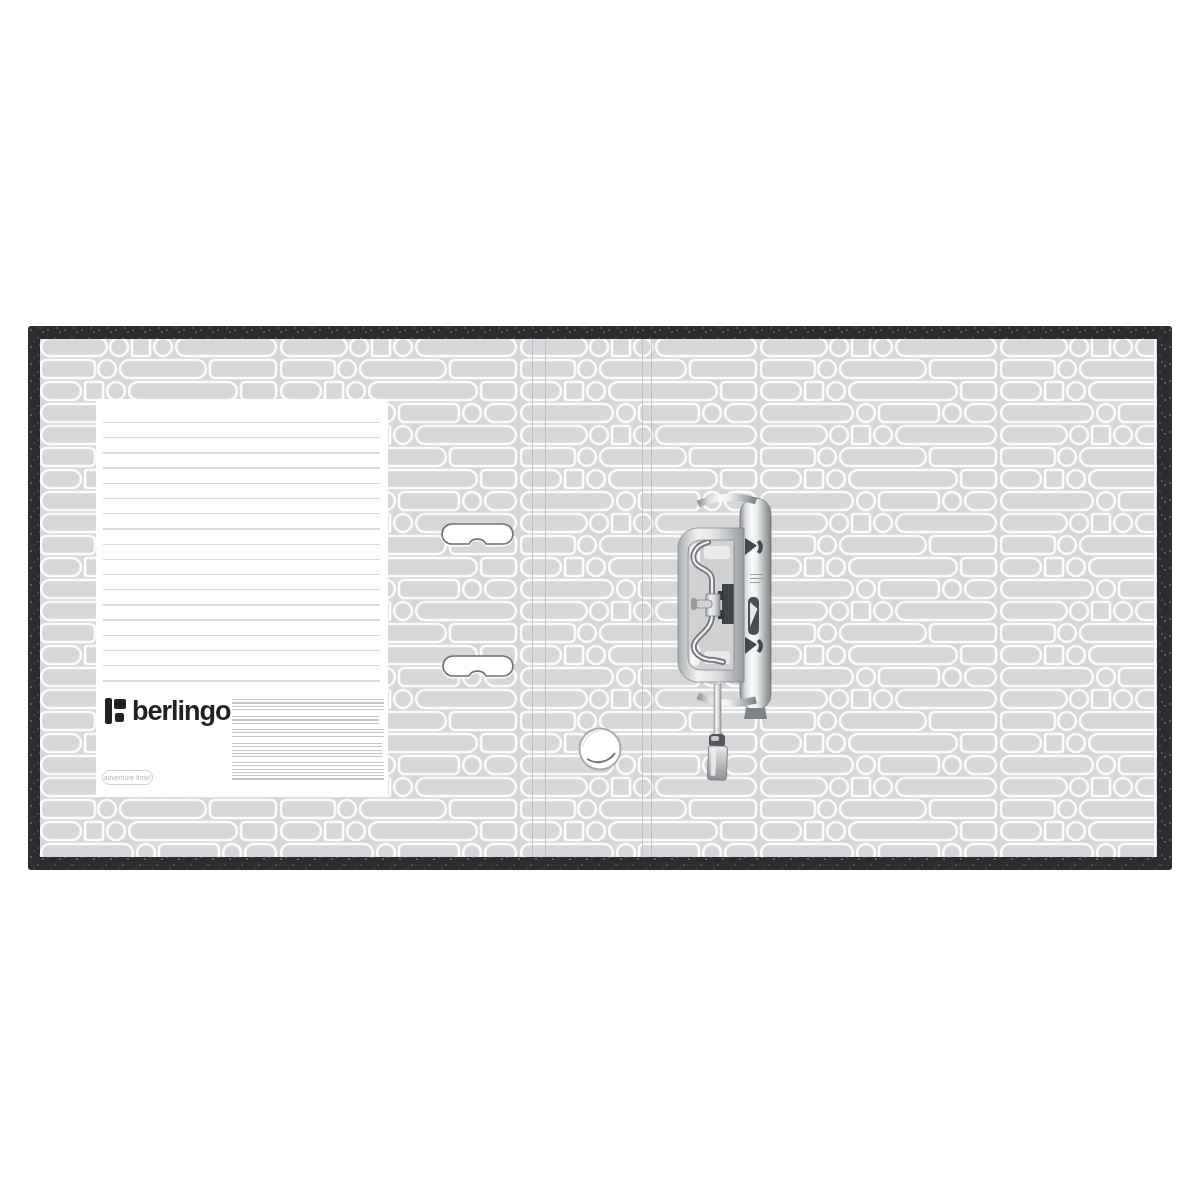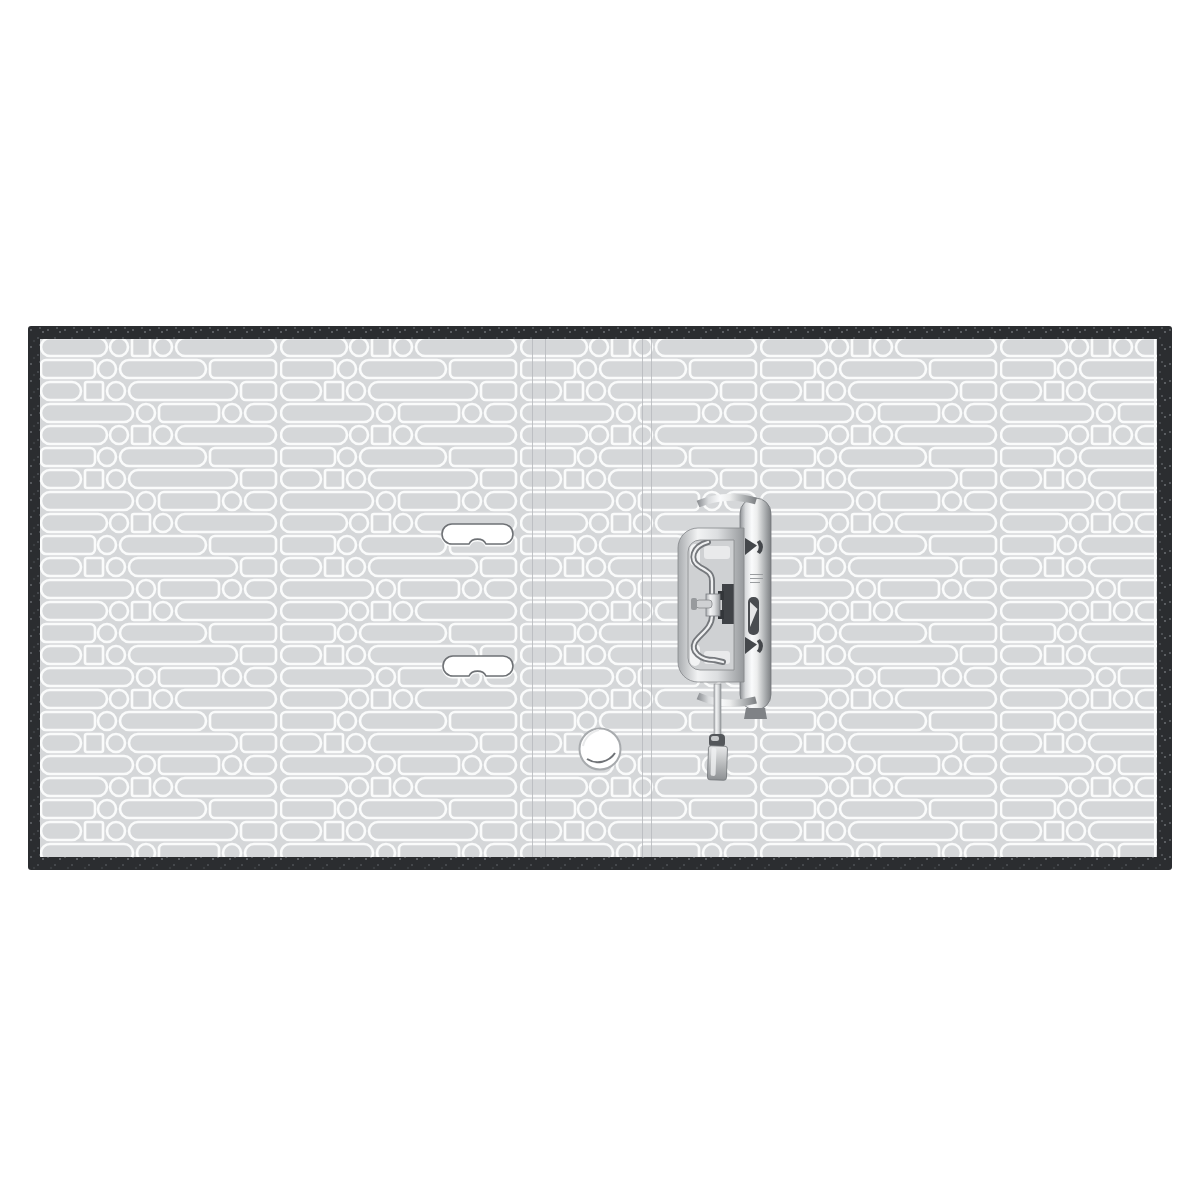--- a/index.html
+++ b/index.html
@@ -95,20 +95,42 @@
         </defs>
         <rect x="0" y="0" width="1117" height="518" fill="url(#shapes)"></rect>
       </svg>
 
       <div class="fold" style="left:492px"></div>
       <div class="fold" style="left:505px"></div>
       <div class="fold" style="left:602px"></div>
       <div class="fold" style="left:611px"></div>
       <div class="edge-sliver" style="left:1114px"></div>
 
+      <div class="panel">
+        <div class="rules"></div>
+
+        <div class="logo-row">
+          <span class="logo-icon">
+            <span class="bar"></span>
+              <span class="flag"></span>
+              <span class="dot"></span>
+          </span>
+          <span class="wordmark">berlingo</span>
+        </div>
+
+        <div class="fineprint">
+          <div class="fp fp1"></div>
+          <div class="fp fp2"></div>
+          <div class="fp fp3"></div>
+          <div class="fp fp4"></div>
+          <div class="fp fp5"></div>
+        </div>
+
+        <div class="badge">adventure time!</div>
+      </div>
 
       <svg class="slot1" width="75" height="25" viewBox="0 0 75 25">
         <path d="M12 2 H63 A10 10 0 0 1 63 22 H46 C43 15.5 32 15.5 29 22 H12 A10 10 0 0 1 12 2 Z" transform="translate(0,1.3)" fill="none" stroke="#fbfcfc" stroke-width="2.2"></path>
         <path d="M12 2 H63 A10 10 0 0 1 63 22 H46 C43 15.5 32 15.5 29 22 H12 A10 10 0 0 1 12 2 Z" fill="#ffffff" stroke="#6e7175" stroke-width="1.6"></path>
       </svg>
       <svg class="slot2" width="75" height="25" viewBox="0 0 75 25">
         <path d="M12 2 H62 A10 10 0 0 1 62 22 H45 C42 15.5 31 15.5 28 22 H12 A10 10 0 0 1 12 2 Z" transform="translate(0,1.3)" fill="none" stroke="#fbfcfc" stroke-width="2.2"></path>
         <path d="M12 2 H62 A10 10 0 0 1 62 22 H45 C42 15.5 31 15.5 28 22 H12 A10 10 0 0 1 12 2 Z" fill="#ffffff" stroke="#6e7175" stroke-width="1.6"></path>
       </svg>
 

